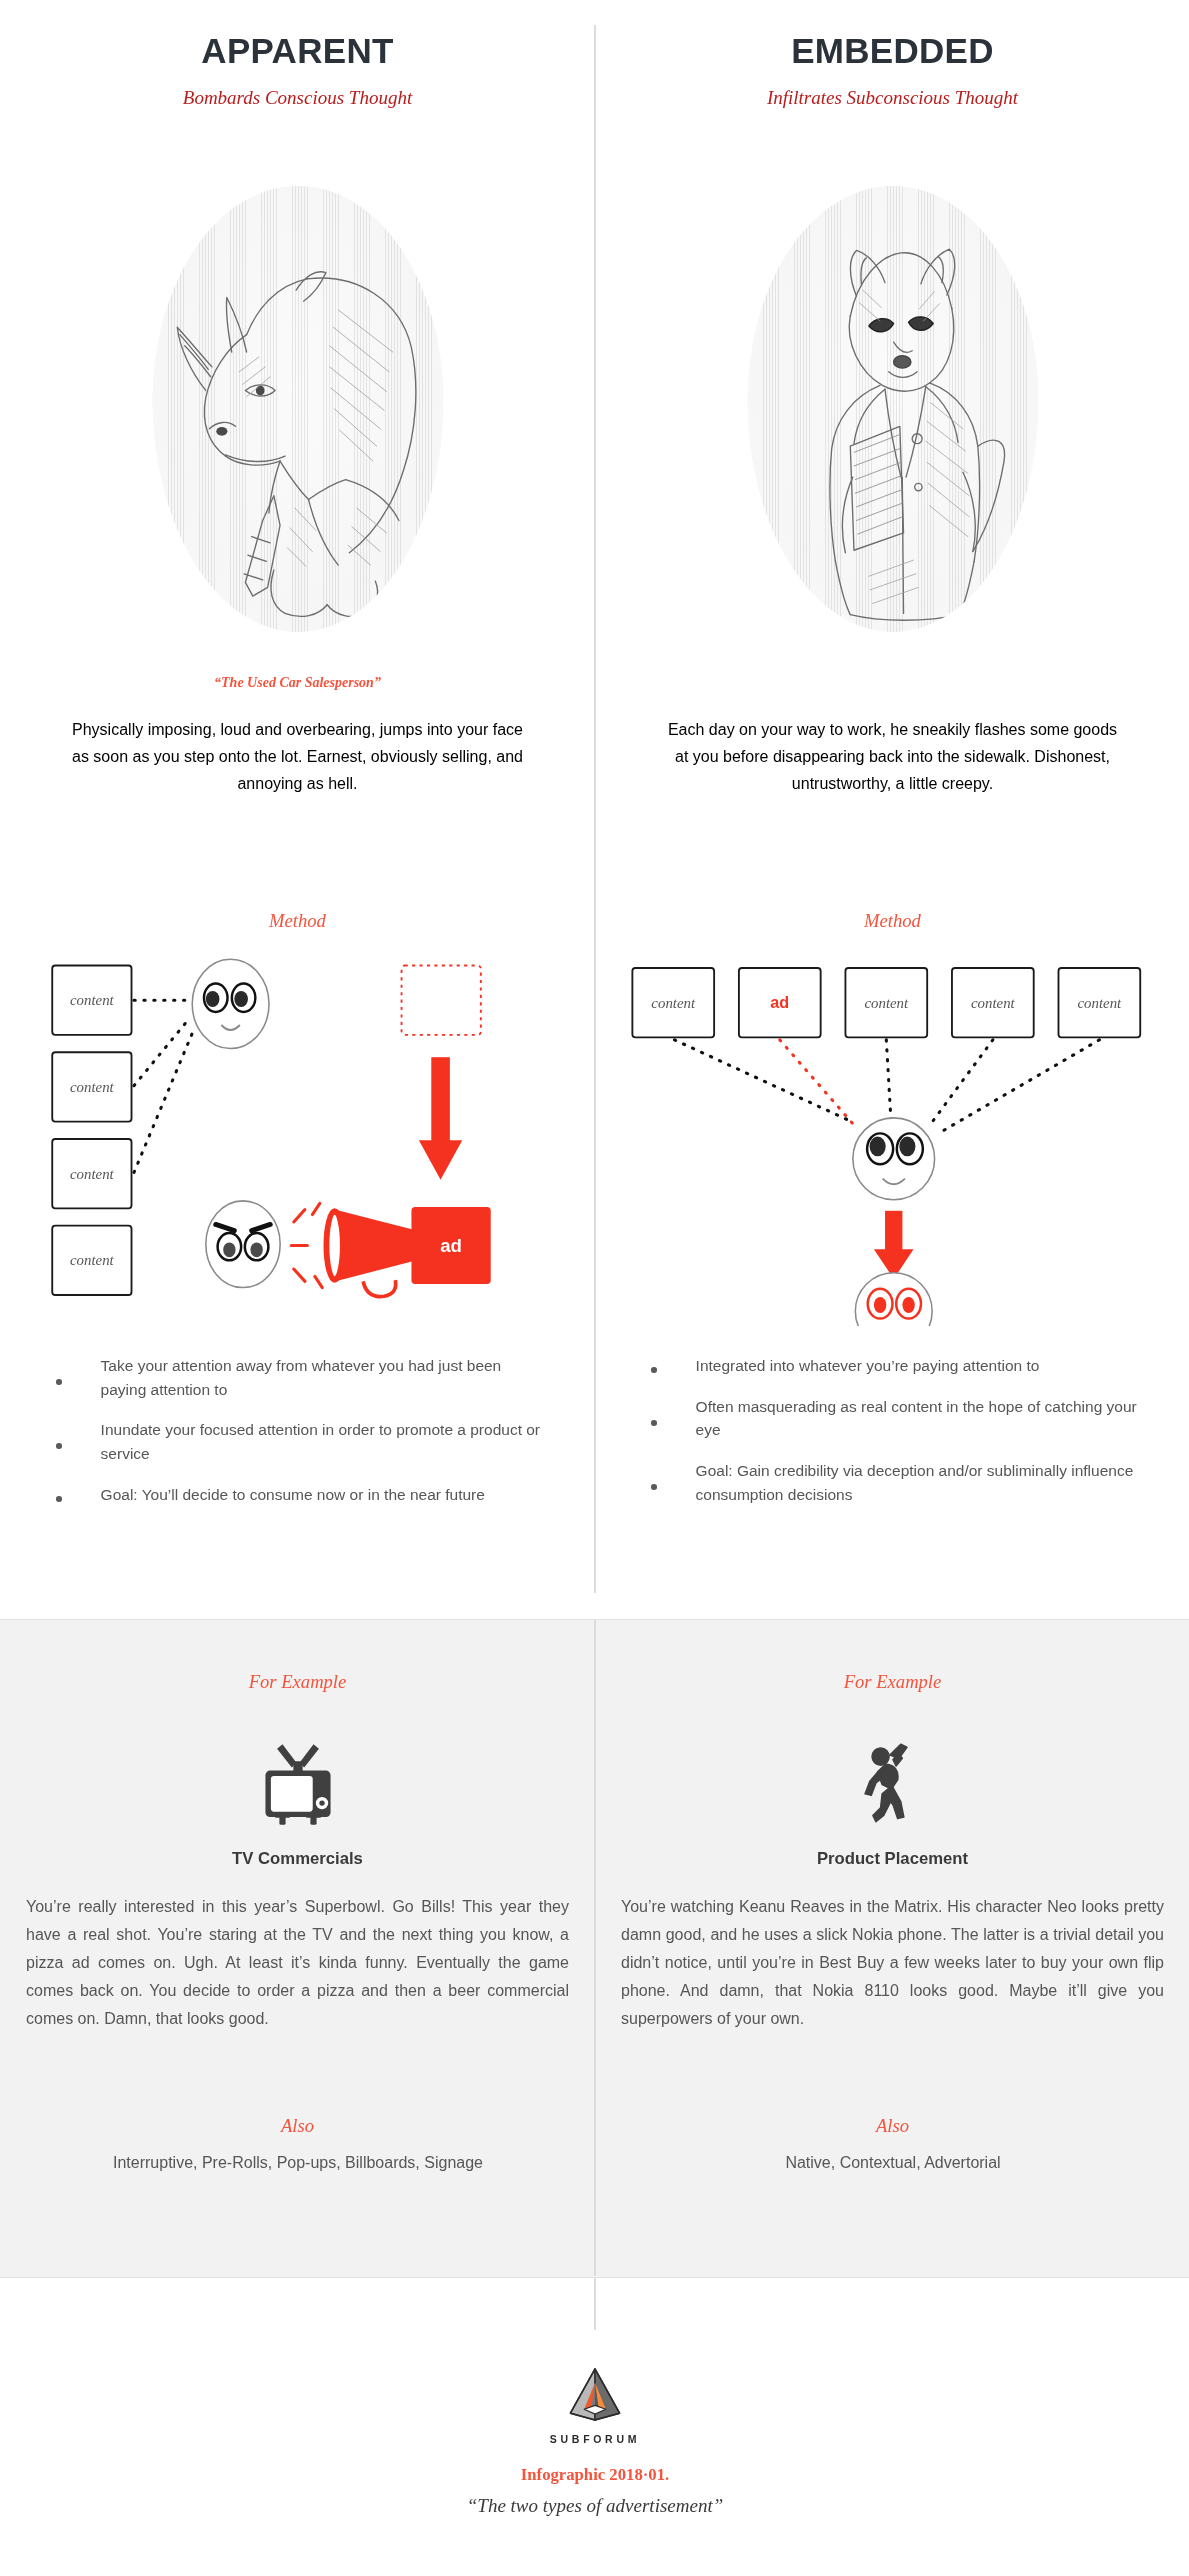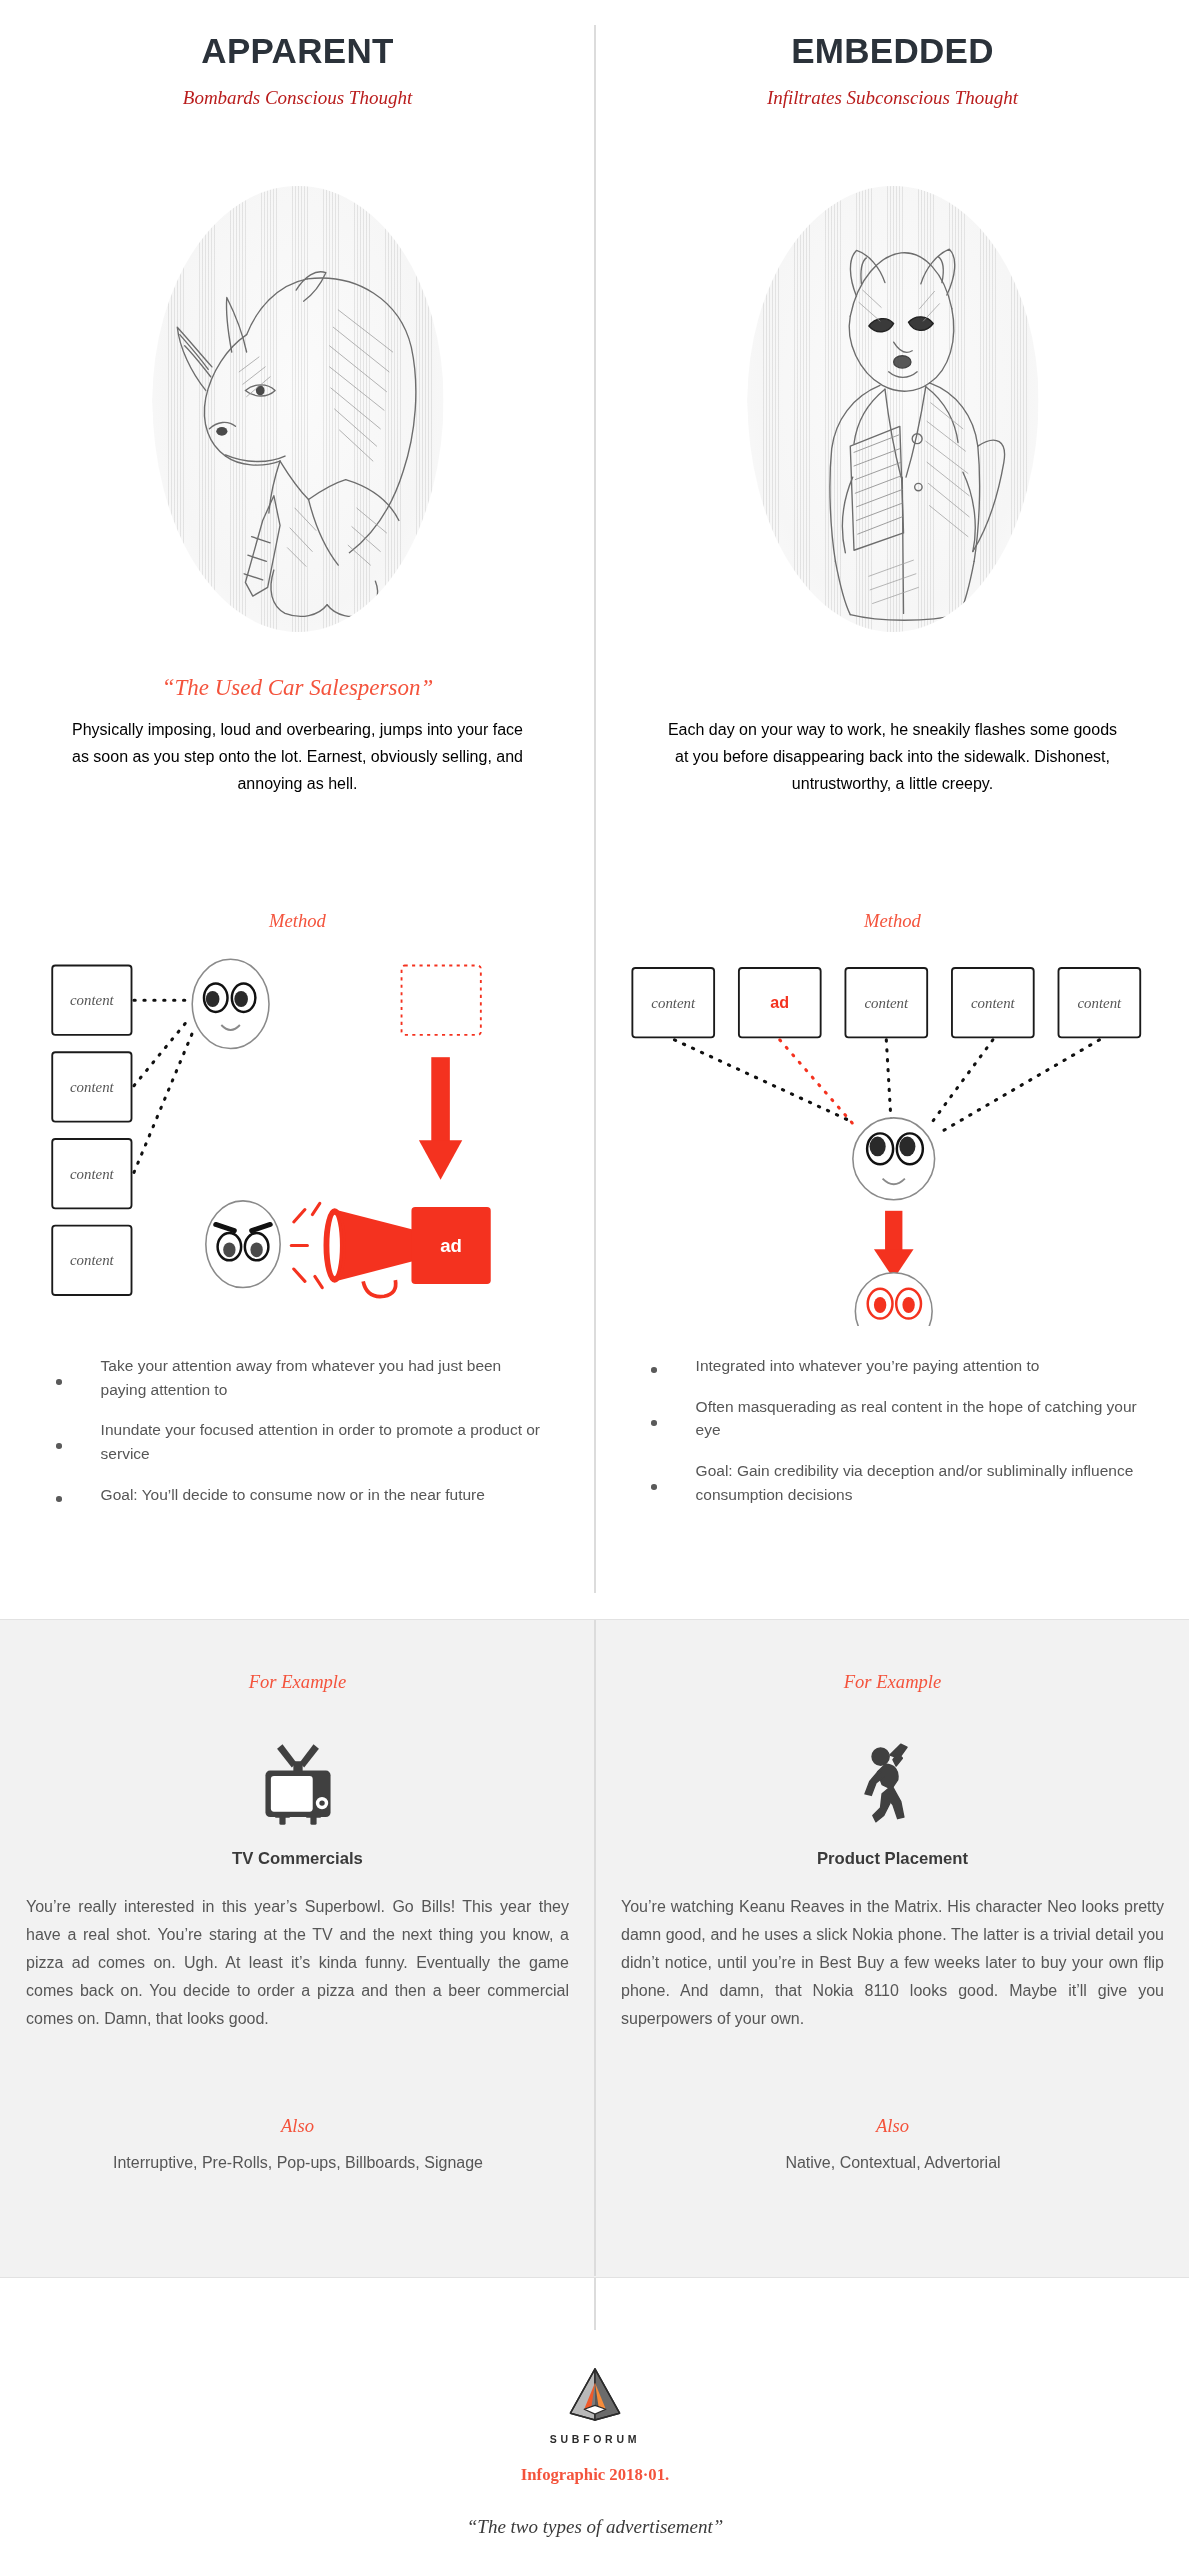--- a/index.html
+++ b/index.html
@@ -107,22 +107,23 @@
 
   
   .quote {
     position: absolute;
     top: 675px;
     left: 0;
     width: 595px;
     text-align: center;
     font-family: "Liberation Serif", serif;
     font-style: italic;
-    font-size: 23px;
+    font-size: 14px;
     color: #f4533c;
+    font-weight: bold;
   }
   .desc {
     position: absolute;
     top: 716px;
     left: 68px;
     width: 459px;
     text-align: center;
     font-size: 16px;
     line-height: 27px;
     color: #000000;
@@ -283,21 +284,20 @@
   .foot-quote {
     position: absolute;
     top: 217px;
     left: 0;
     width: 1190px;
     text-align: center;
     font-family: "Liberation Serif", serif;
     font-style: italic;
     font-size: 19px;
     color: #3a3a3a;
-    margin-top: 21px;
   }
 
   
   .dg-content {
     font-family: "Liberation Serif", serif;
     font-style: italic;
     font-size: 24px;
     fill: #555;
   }
   .dg-ad-red {

